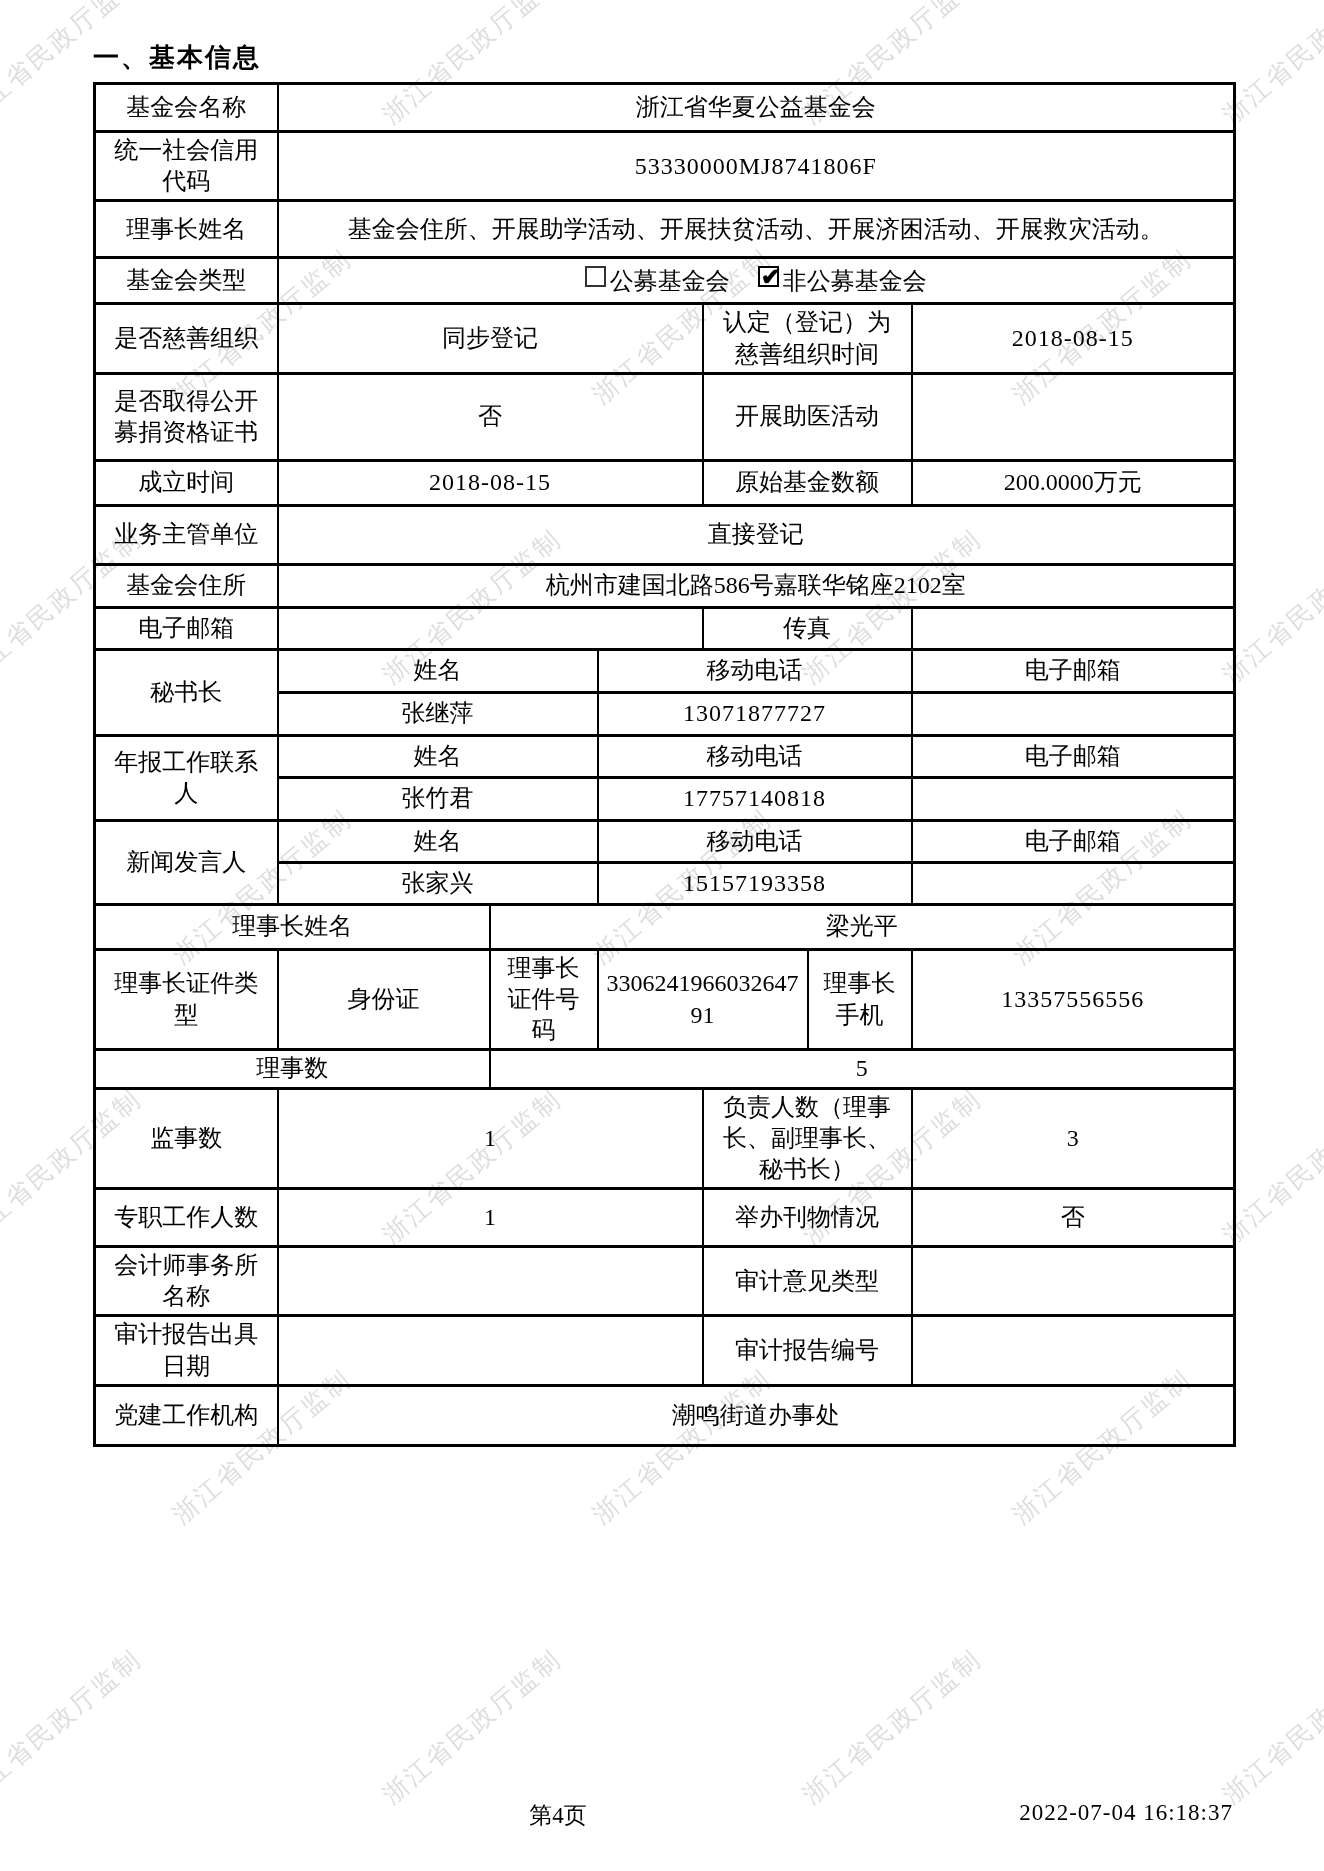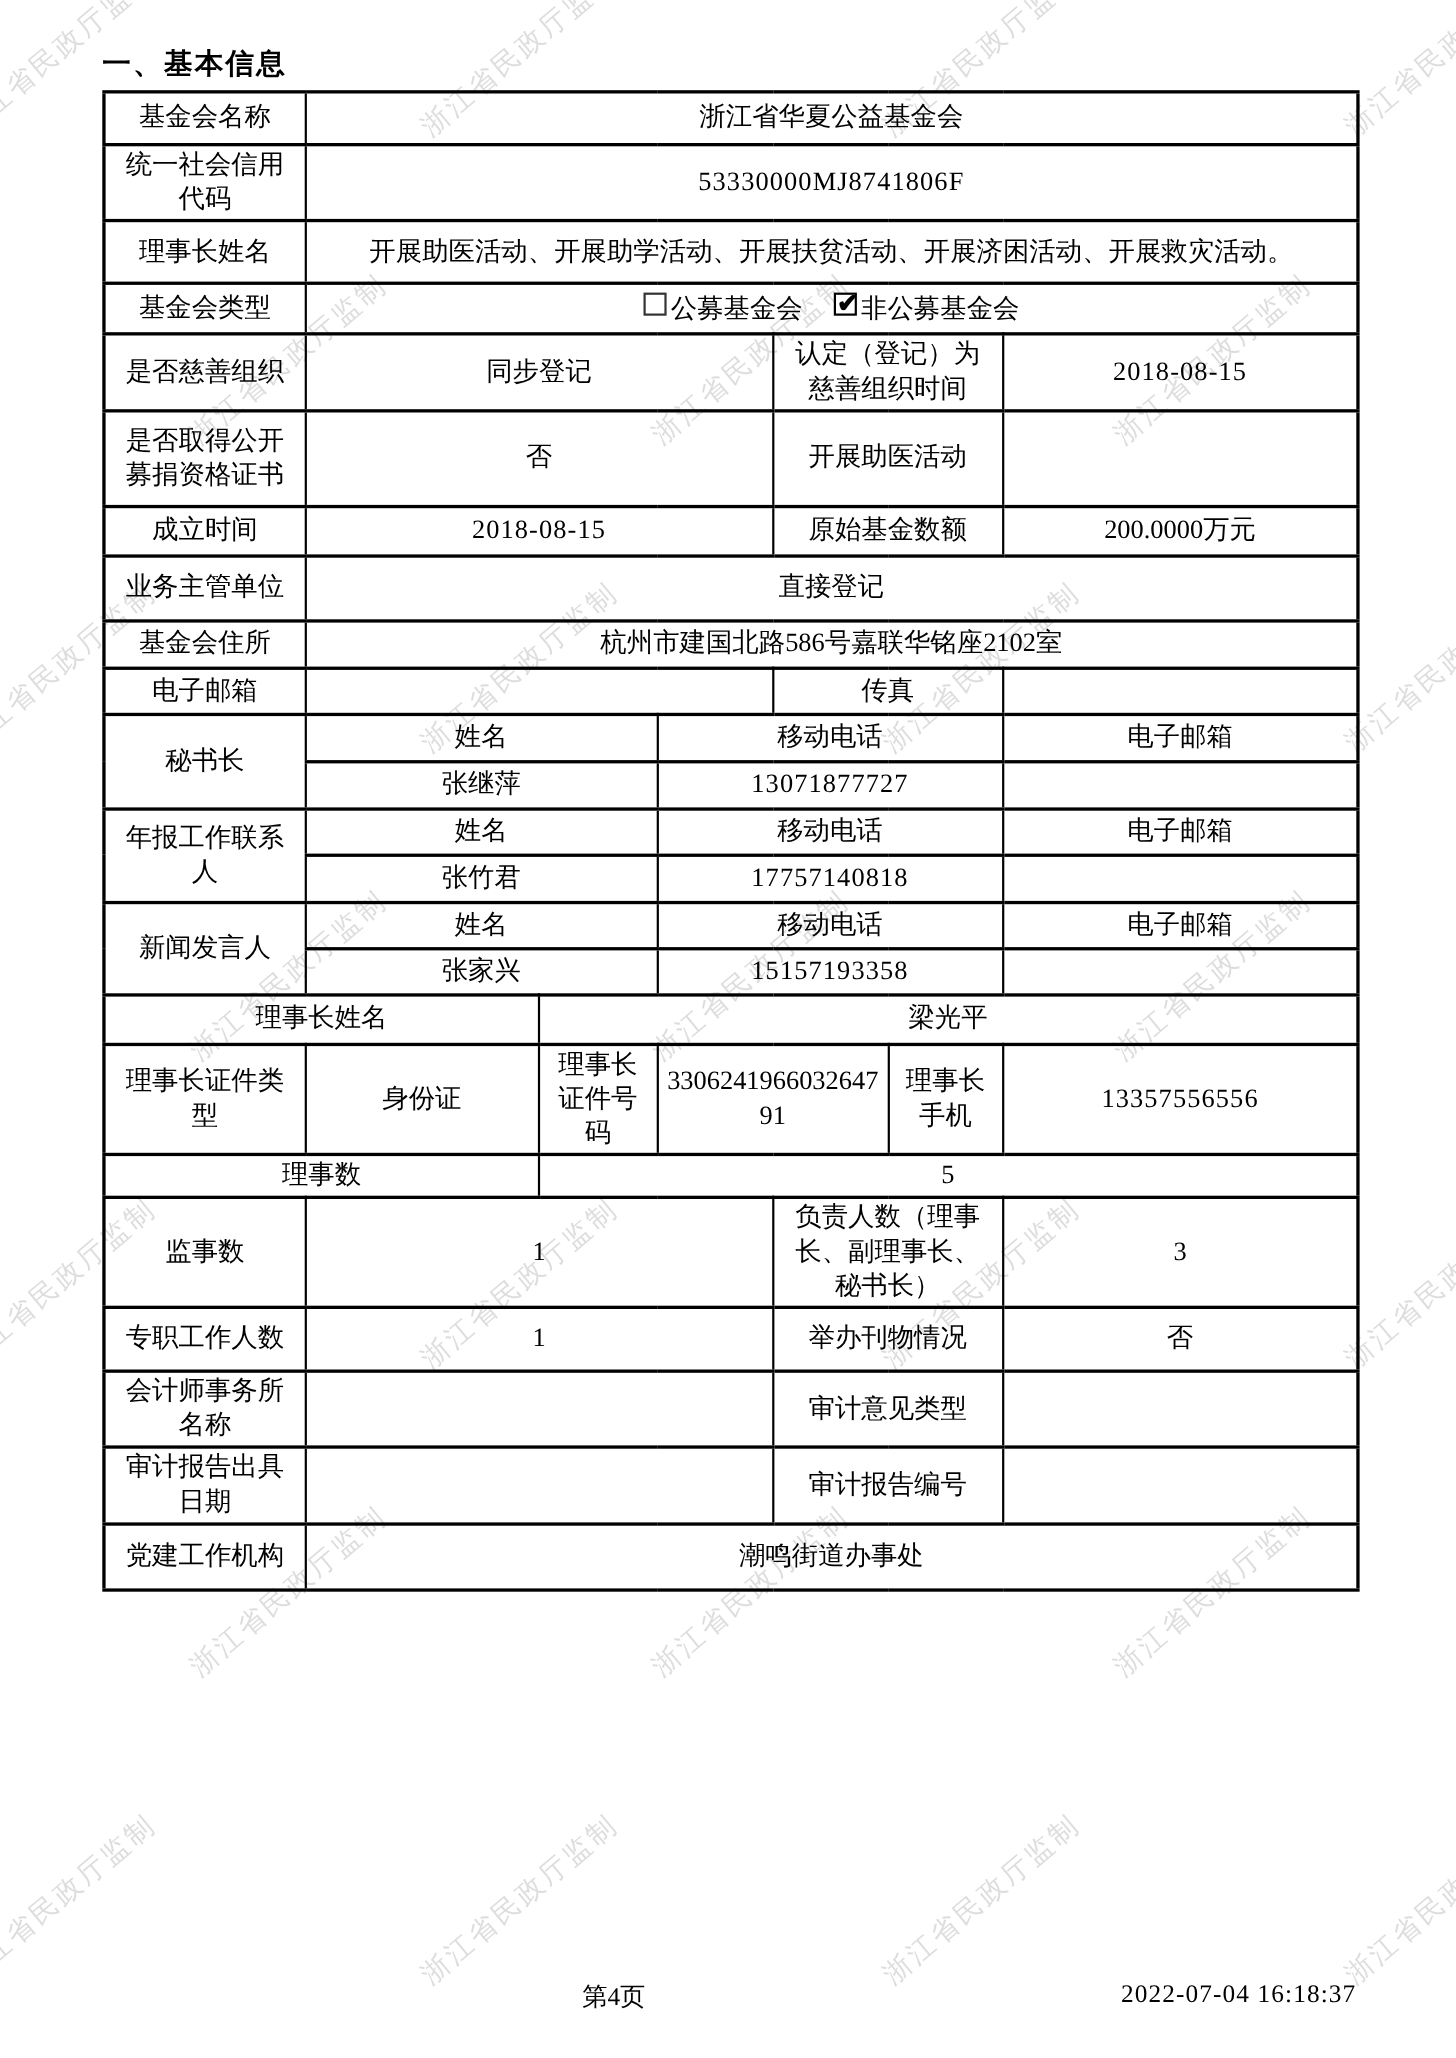--- a/index.html
+++ b/index.html
@@ -159,21 +159,21 @@
         <tr style="height:48px">
           <td class="lbl">基金会名称</td>
           <td colspan="6">浙江省华夏公益基金会</td>
         </tr>
         <tr style="height:58px">
           <td class="lbl">统一社会信用代码</td>
           <td colspan="6" class="num">53330000MJ8741806F</td>
         </tr>
         <tr style="height:57px">
           <td class="lbl">理事长姓名</td>
-          <td colspan="6" class="scope">开展助医活动、开展助学活动、开展扶贫活动、开展济困活动、开展救灾活动。</td>
+          <td colspan="6" class="scope">基金会住所、开展助学活动、开展扶贫活动、开展济困活动、开展救灾活动。</td>
         </tr>
         <tr style="height:46px">
           <td class="lbl">基金会类型</td>
           <td colspan="6">
             <span class="cbgroup">
               <span class="cb"></span>
               <span>公募基金会</span>
             </span>
             <span class="cbgroup">
               <span class="cb checked"></span>

